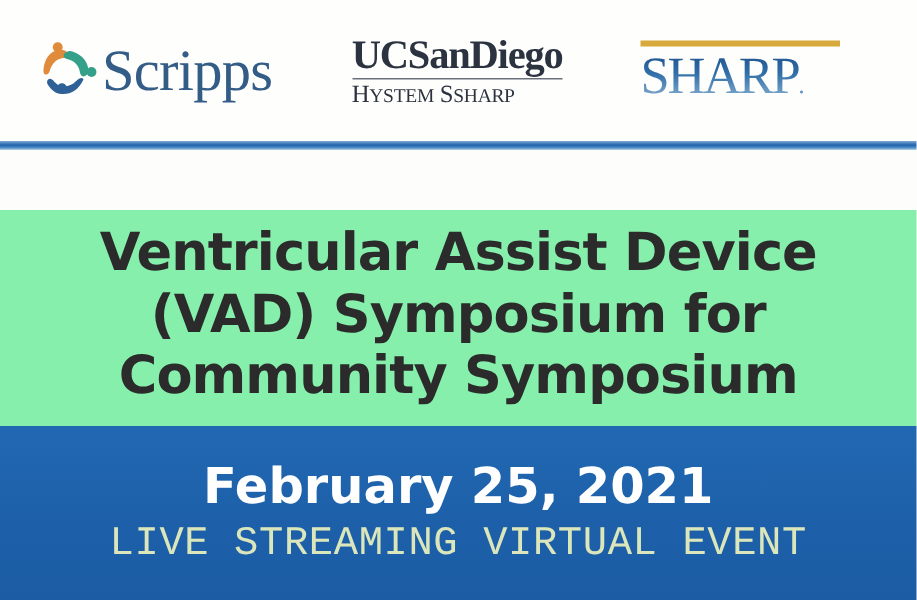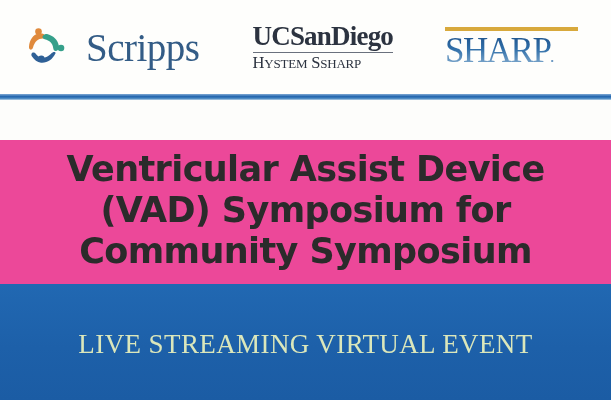--- a/index.html
+++ b/index.html
@@ -43,21 +43,21 @@
     height: 46px;
     position: relative;
     flex: none;
   }
   #scripps-mark svg { display: block; }
   #scripps-word {
     font-family: "Liberation Serif", serif;
     font-size: 39px;
     line-height: 1;
     color: #335c86;
-    margin-left: 18px;
+    margin-left: 0;
     letter-spacing: -0.5px;
     font-weight: 400;
   }
 
   
   #ucsd-logo {
     margin-left: 53px;
     text-align: left;
     flex: none;
   }
@@ -119,21 +119,21 @@
   
   #divider {
     height: 6px;
     background: linear-gradient(180deg, #7fa9d4 0%, #1f63ad 45%, #4f8cc4 75%, #b9d2e8 100%);
     flex: none;
   }
 
   
   #title-block {
     flex: 1;
-    background: #ec4899;
+    background: #86efac;
     display: flex;
     flex-direction: column;
     align-items: center;
     justify-content: center;
     padding-bottom: 4px;
     margin-top: 40px;
   }
   .title-line {
     font-family: "DejaVu Sans", sans-serif;
     font-size: 35px;
@@ -159,21 +159,21 @@
   #event-date {
     font-family: "DejaVu Sans", sans-serif;
     font-size: 33px;
     line-height: 38px;
     font-weight: 700;
     color: #ffffff;
     letter-spacing: 0px;
     white-space: nowrap;
   }
   #event-type {
-    font-family: Liberation Serif, serif;
+    font-family: Liberation Mono, monospace;
     font-size: 27px;
     line-height: 32px;
     font-weight: 400;
     color: #dbe7bb;
     letter-spacing: 0.4px;
     margin-top: 4px;
     white-space: nowrap;
   }
 </style>
 </head>
@@ -228,16 +228,17 @@
 
   <div id="divider"></div>
 
   <div id="title-block">
     <div class="title-line">Ventricular Assist Device</div>
     <div class="title-line">(VAD) Symposium for</div>
     <div class="title-line">Community Symposium</div>
   </div>
 
   <div id="footer-band">
+    <div id="event-date">February 25, 2021</div>
     <div id="event-type">LIVE STREAMING VIRTUAL EVENT</div>
   </div>
 
 </div>
 
 </body></html>

